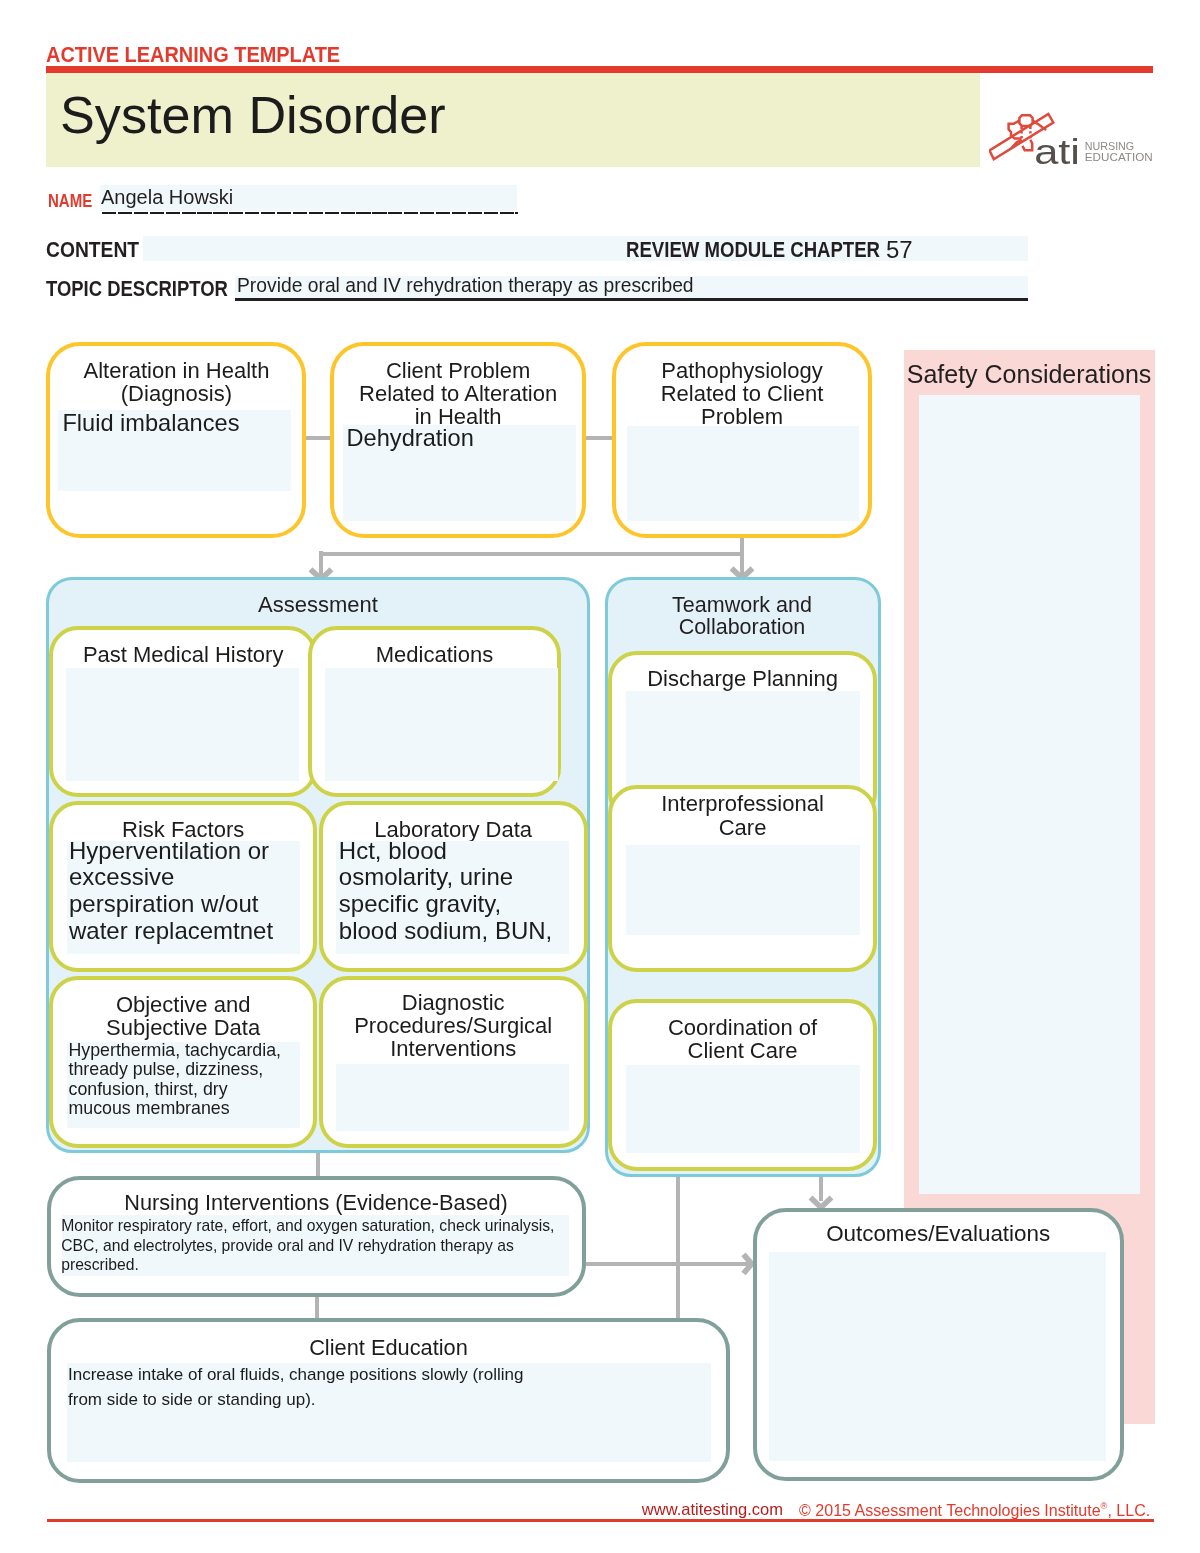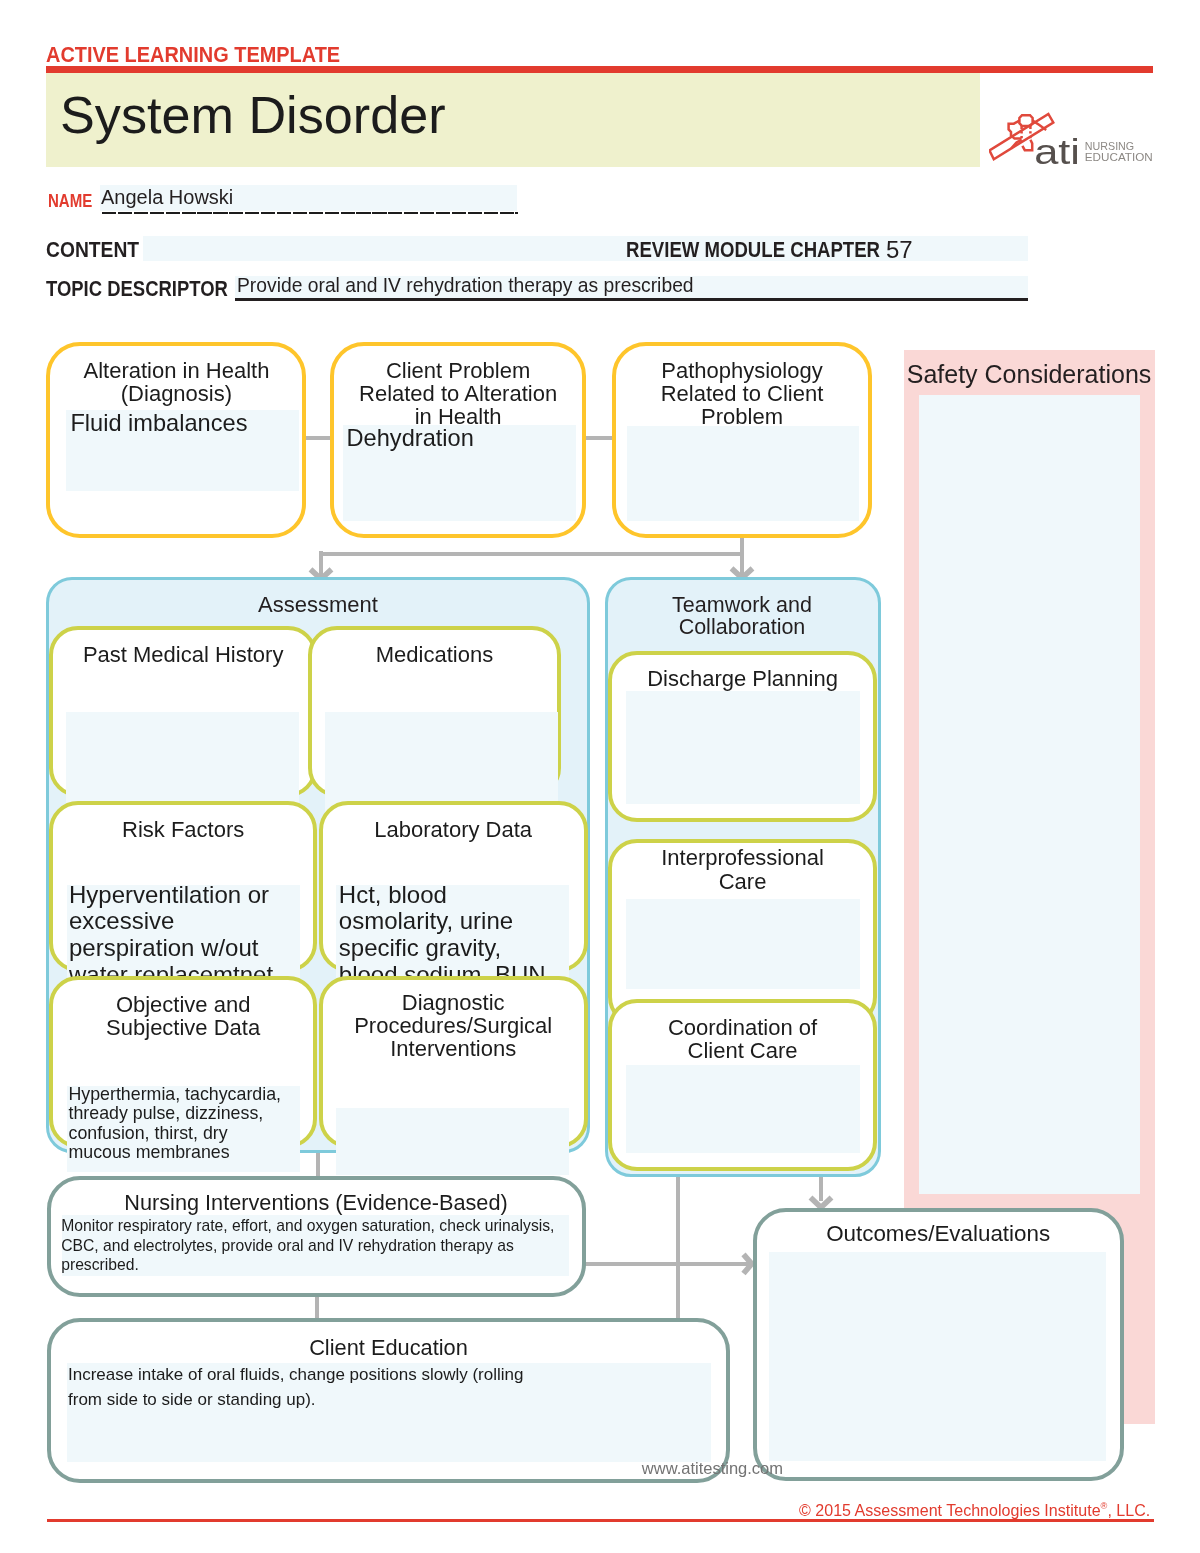--- a/index.html
+++ b/index.html
@@ -43,21 +43,21 @@
 
   .yellow{border:4.6px solid #fec52b;border-radius:34px;}
   .green{border:4.8px solid #cdd249;border-radius:29px;}
   .gray{border:4.6px solid #82a09a;border-radius:33px;}
 
   
   #bx1{left:46.4px;top:341.5px;width:260.1px;height:196.2px;}
   #bx2{left:330.2px;top:341.5px;width:255.8px;height:196.2px;}
   #bx3{left:612px;top:341.5px;width:260px;height:196.2px;}
   #bx1 .ttl,#bx2 .ttl,#bx3 .ttl{top:13.2px;font-size:22px;line-height:23.2px;}
-  #bx1 .fill{left:16px;top:64.4px;width:232.4px;height:81px;}
+  #bx1 .fill{left:8px;top:64.4px;width:232.4px;height:81px;}
   #bx2 .fill{left:8.4px;top:79.1px;width:233.6px;height:96.2px;}
   #bx3 .fill{left:10.6px;top:80px;width:232.2px;height:95px;}
   #bx1 .ans,#bx2 .ans{left:4px;top:0.5px;font-size:23.6px;line-height:27px;}
 
   
   #safety{left:903.5px;top:350px;width:251px;height:1074px;background:#fad8d6;}
   #safetyTitle{left:903px;top:360px;width:252px;text-align:center;font-size:25px;}
   #safetyFill{left:919px;top:395px;width:221px;height:799px;background:#f0f8fb;}
 
   
@@ -70,21 +70,21 @@
           border-radius:26px;background:#e3f2f9;box-sizing:border-box;}
   #assessTitle{left:46px;top:592px;width:544px;text-align:center;font-size:22px;}
   #team{left:604.6px;top:577px;width:276.4px;height:600.1px;border:3.5px solid #7ecadb;
         border-radius:26px;background:#e3f2f9;box-sizing:border-box;}
   #teamTitle{left:604px;top:594px;width:276px;text-align:center;font-size:21.5px;
         line-height:22px;white-space:pre-line;}
 
   
   .acell{width:268.3px;}
   .acell .ttl{font-size:22px;line-height:23.2px;}
-  .acell .fill{background:#f0f8fb;margin-top:44px;}
+  .acell .fill{background:#f0f8fb;}
   #ac0{left:49px;top:625.9px;height:170.7px;}
   #ac1{left:308px;top:625.9px;height:170.7px;width:253px;}
   #ac2{left:49px;top:801.1px;height:170.7px;}
   #ac3{left:318.8px;top:801.1px;height:170.7px;width:268.8px;}
   #ac4{left:49px;top:975.5px;height:172.1px;}
   #ac5{left:318.8px;top:975.5px;height:172.1px;width:268.8px;}
   #ac0 .ttl,#ac1 .ttl,#ac2 .ttl,#ac3 .ttl{top:13px;}
   #ac4 .ttl{top:13px;}
   #ac5 .ttl{top:11px;}
   #ac0 .fill,#ac1 .fill{left:13px;top:38px;width:233px;height:113px;}
@@ -94,41 +94,41 @@
   #ac2 .ans,#ac3 .ans{left:2.5px;top:-3.5px;font-size:24px;line-height:26.7px;}
   #ac4 .ans{left:2px;top:-0.5px;font-size:17.8px;line-height:19.4px;}
 
   
   .tcell{left:608.1px;width:268.9px;}
   .tcell .ttl{top:12.7px;font-size:22px;line-height:23.2px;}
   #tc1 .ttl{top:3.3px;}
   #tc2 .ttl{top:13.5px;}
   .tcell .fill{left:13.9px;background:#f0f8fb;width:234px;}
   #tc0{top:650.5px;height:171.2px;}
-  #tc1{top:839px;height:187px;padding-left:37px;}
+  #tc1{top:785px;height:187px;padding-left:37px;}
   #tc2{top:998.7px;height:171.9px;}
   #tc0 .fill{top:36.7px;height:112.5px;}
   #tc1 .fill{top:56px;height:89.8px;}
   #tc2 .fill{top:62.8px;height:87.9px;}
 
   
   #nursing{left:46.5px;top:1175.8px;width:539px;height:121px;}
   #nursing .ttl{top:10.5px;font-size:21.7px;}
   #nursing .fill{left:11.7px;top:35.1px;width:507.2px;height:60.8px;}
   #nursing .ans{left:-1px;top:1.5px;font-size:15.7px;line-height:19.5px;}
   #education{left:47px;top:1318.4px;width:683px;height:164.9px;}
   #education .ttl{top:12.5px;font-size:21.8px;}
   #education .fill{left:16px;top:40.2px;width:643.7px;height:99.9px;}
   #education .ans{left:1px;top:-0.5px;font-size:17px;line-height:25.3px;}
   #outcomes{left:752.6px;top:1208.3px;width:371.1px;height:272.6px;}
   #outcomes .ttl{top:8.5px;font-size:22.4px;}
   #outcomes .fill{left:12.3px;top:39.8px;width:336.9px;height:208.6px;}
 
   #footrule{left:46.5px;top:1518.7px;width:1107px;height:3.1px;background:#e23b2e;}
-  #footsite{left:641.8px;top:1459px;font-size:16.5px;color:#737373;}
+  #footsite{left:641.8px;top:1500px;font-size:16.5px;color:#b91c1c;}
   #footcopy{left:798.6px;top:1500px;font-size:16.5px;color:#e23b2e;white-space:nowrap;
            transform:scaleX(0.973);transform-origin:left top;}
   #footcopy sup{font-size:9.5px;vertical-align:super;}
 </style>
 </head>
 <body>
 
 <div class="abs" id="kicker">ACTIVE LEARNING TEMPLATE</div>
 <div class="abs" id="redbar"></div>
 <div class="abs" id="titleband"></div>

